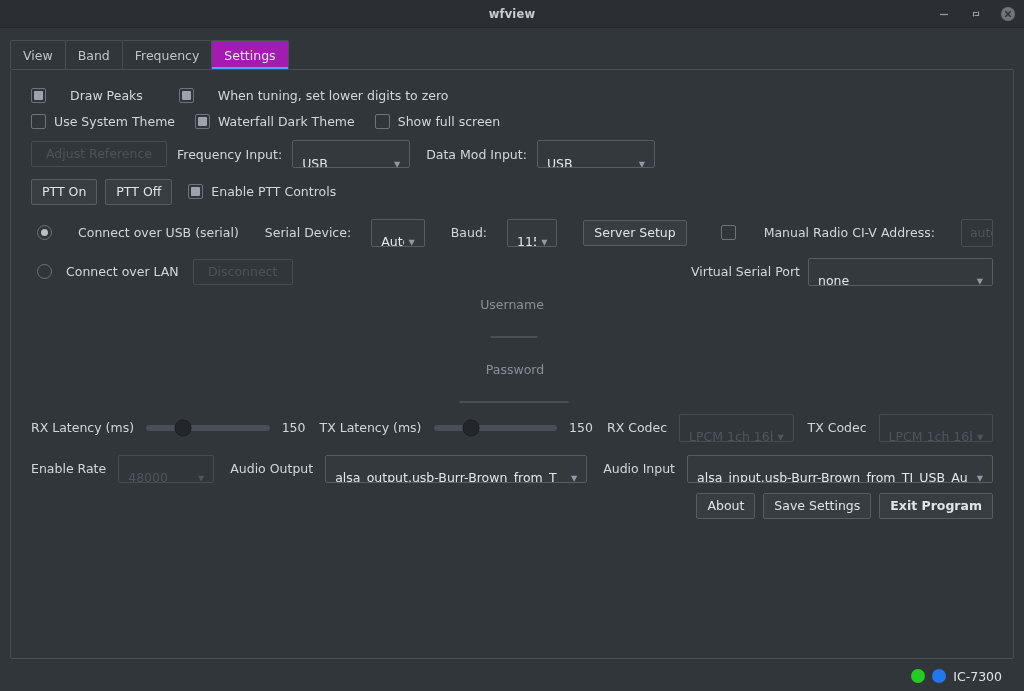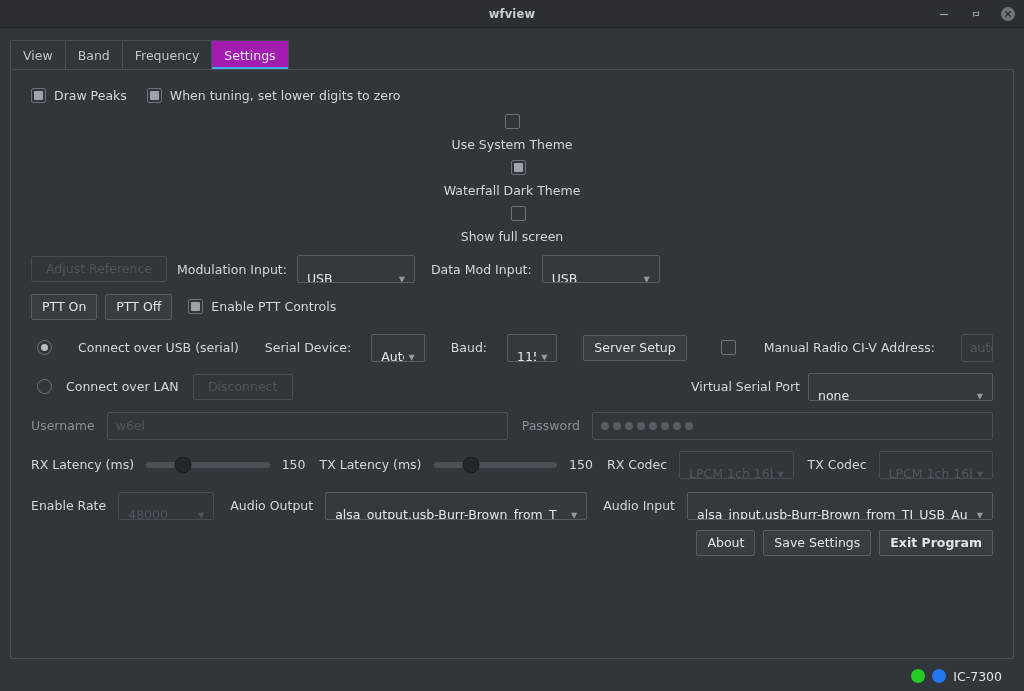--- a/index.html
+++ b/index.html
@@ -267,39 +267,39 @@
       <span>Frequency</span>
     </div>
   <div class="tab active">
       <span>Settings</span>
     </div>
 </div>
 
 <div class="panel">
   <div class="content">
 
-    <div class="row" style="gap:8px;">
+    <div class="row" style="gap:24px;">
       <span class="cb checked"></span>
       <span class="lbl">Draw Peaks</span>
       <span class="cb checked" style="margin-left:12px;"></span>
       <span class="lbl">When tuning, set lower digits to zero</span>
     </div>
 
-    <div class="row" style="gap:8px;flex-direction:column;">
+    <div class="row" style="gap:8px;">
       <span class="cb"></span>
       <span class="lbl">Use System Theme</span>
       <span class="cb checked" style="margin-left:12px;"></span>
       <span class="lbl">Waterfall Dark Theme</span>
       <span class="cb" style="margin-left:12px;"></span>
       <span class="lbl">Show full screen</span>
     </div>
 
     <div class="row" style="gap:10px;">
       <button class="btn disabled" style="width:136px;">Adjust Reference</button>
-      <span class="lbl">Modulation Input:</span>
+      <span class="lbl">Frequency Input:</span>
       <div class="combo" style="width:118px;">
         <span class="cval">USB</span>
         <span class="arrow">▾</span>
       </div>
       <span class="lbl" style="margin-left:6px;">Data Mod Input:</span>
       <div class="combo" style="width:118px;">
         <span class="cval">USB</span>
         <span class="arrow">▾</span>
       </div>
     </div>
@@ -338,21 +338,21 @@
       <button class="btn disabled" style="margin-left:6px; width:100px;">Disconnect</button>
       <span style="flex:1 1 auto;"></span>
       <span class="lbl">Virtual Serial Port</span>
       <div class="combo" style="width:185px;">
         <span class="cval">none</span>
         <span class="arrow">▾</span>
       </div>
     </div>
 
 
-    <div class="row" style="gap:8px;">
+    <div class="row" style="gap:24px;flex-direction:column;">
       <span class="lbl dim">Username</span>
       <div class="input disabled" style="flex:1 1 0; margin-left:4px;">
         <span class="ph">w6el</span>
       </div>
       <span class="lbl dim" style="margin-left:6px;">Password</span>
       <div class="input disabled" style="flex:1 1 0; margin-left:4px;">
         <span class="dots" id="pw-dots">
             <i></i>
             <i></i>
             <i></i>

